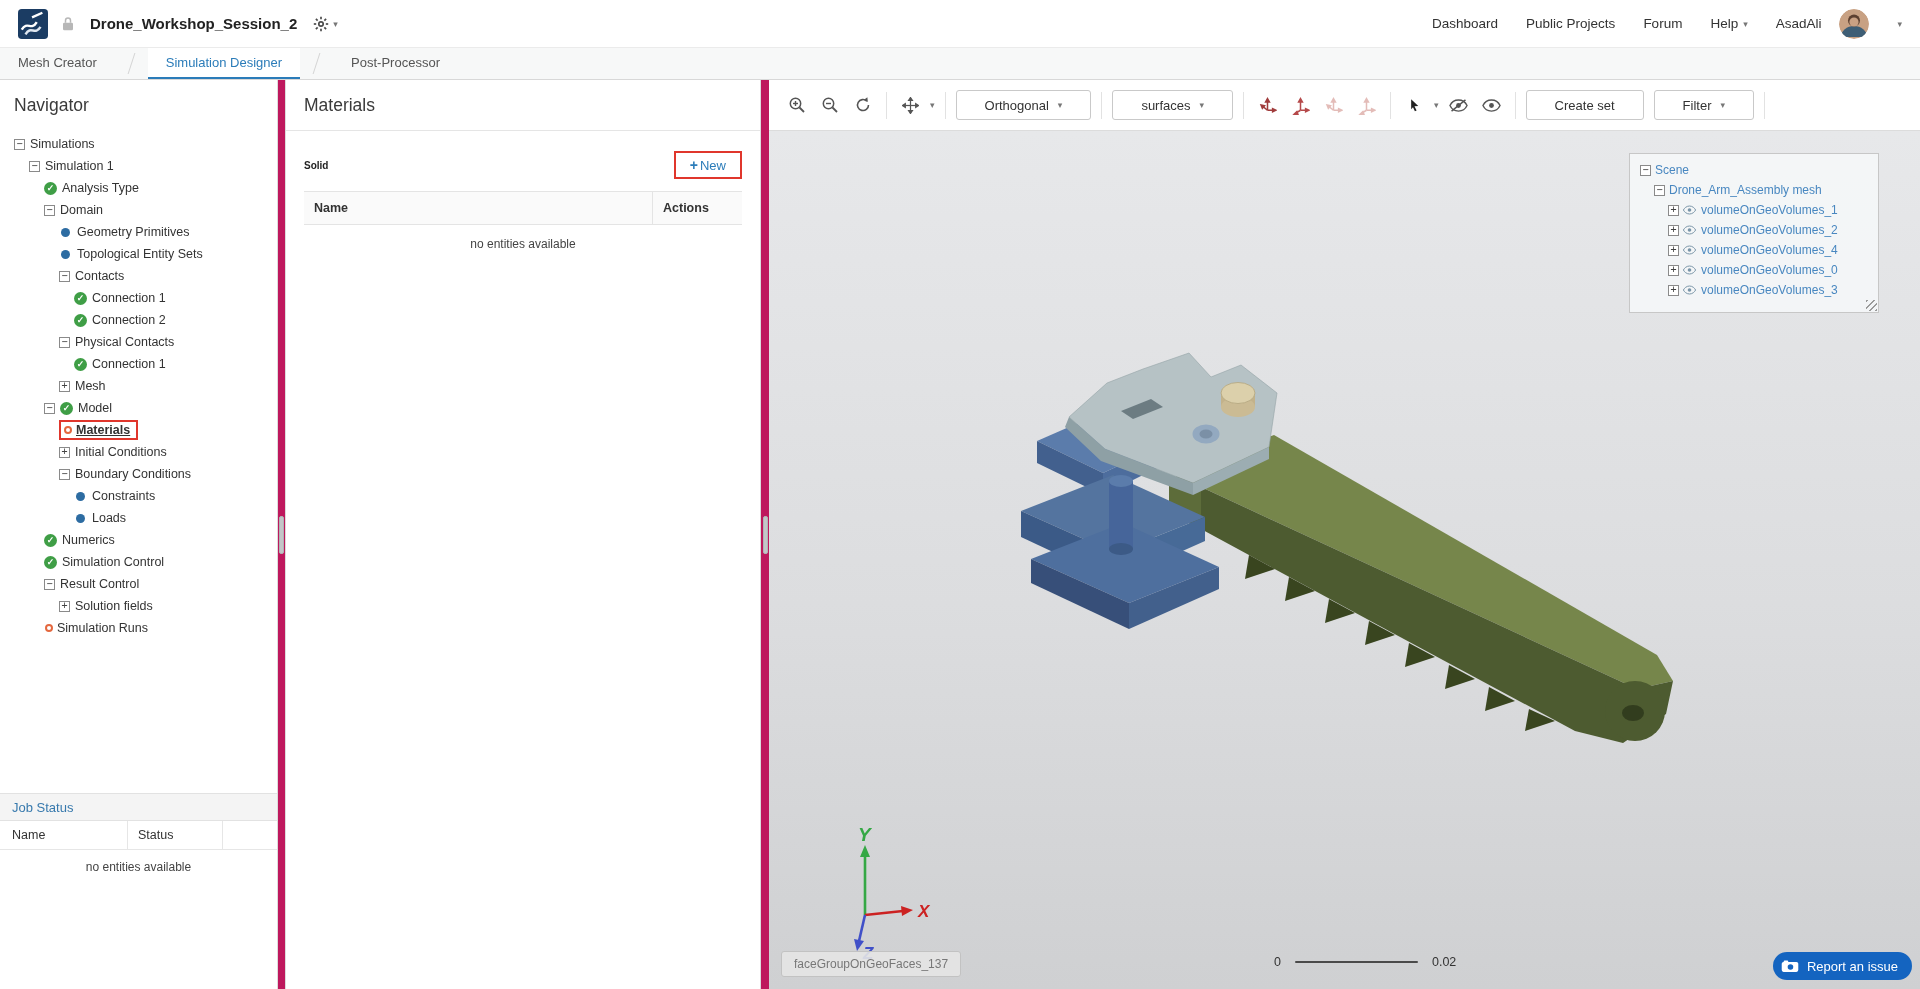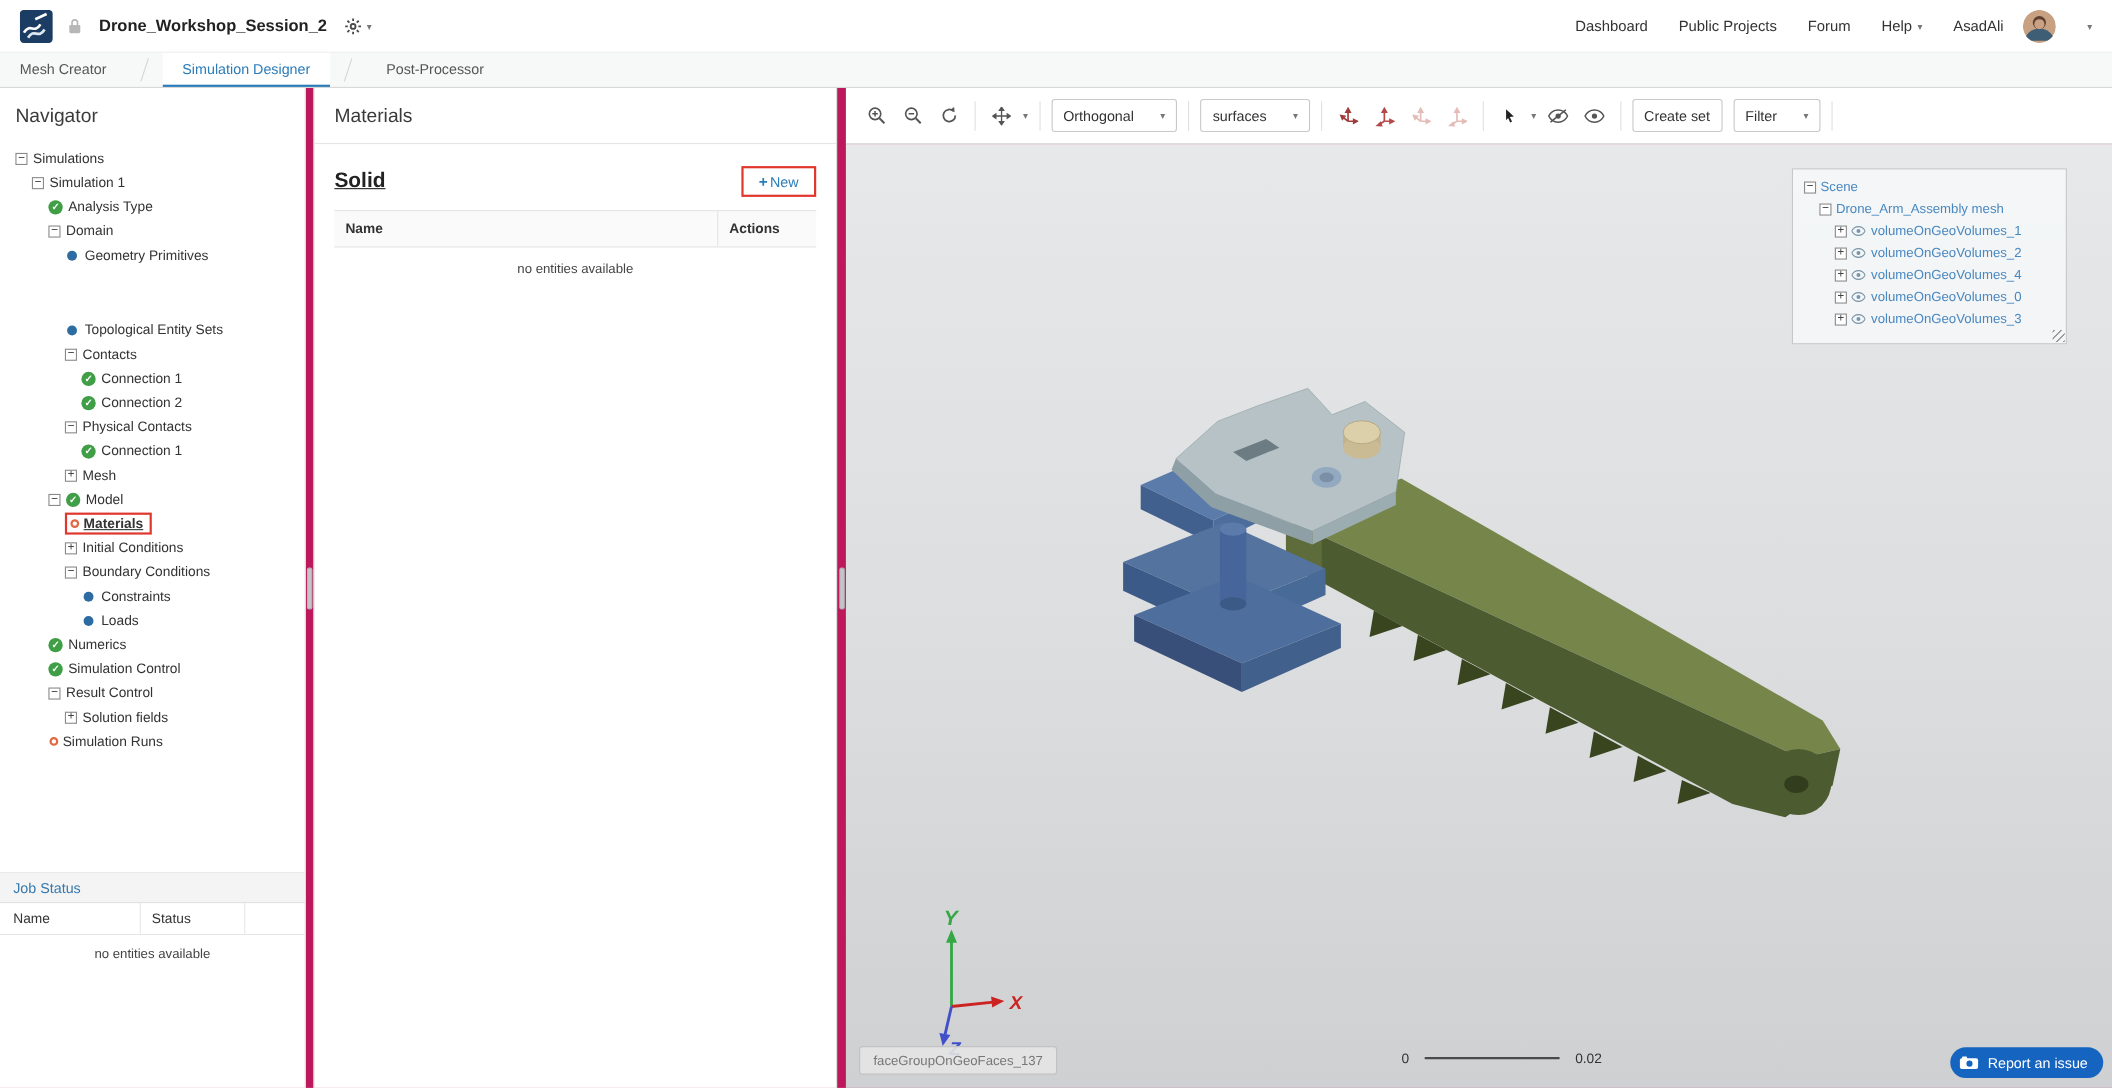--- a/index.html
+++ b/index.html
@@ -49,36 +49,36 @@
   
   .job-status { margin-top:auto; height:196px; border-top:1px solid #e2e2e2; display:flex; flex-direction:column; }
   .js-bar { height:27px; background:#f4f4f4; color:#3779ad; font-size:13px; display:flex; align-items:center; padding:0 12px; border-bottom:1px solid #e2e2e2; flex:none; }
   .js-head { height:29px; display:flex; align-items:center; font-size:12.5px; color:#333; border-bottom:1px solid #e6e6e6; flex:none; }
   .js-head .c1 { flex:1; padding-left:12px; }
   .js-head .c2 { width:95px; border-left:1px solid #e6e6e6; padding-left:10px; align-self:stretch; display:flex; align-items:center; }
   .js-head .c3 { width:55px; border-left:1px solid #e6e6e6; align-self:stretch; }
   .js-empty { text-align:center; font-size:12px; color:#444; padding-top:10px; }
   
   .solid-row { display:flex; align-items:center; justify-content:space-between; padding:20px 18px 12px; }
-  .solid-title { font-size:19px; font-weight:bold; color:#222;text-decoration:underline; }
+  .solid-title { font-size:10px; font-weight:bold; color:#222; }
   .red-box { border:2px solid #e0362c; padding:3px 8px; display:inline-flex; }
   .new-btn { background:none; border:none; color:#2b7cb9; font-size:13px; font-family:inherit; display:flex; align-items:center; gap:2px; cursor:pointer; }
   .new-btn .plus { font-weight:bold; font-size:14px; }
   .m-table { margin:0 18px; }
   .tbl-head { display:flex; align-items:center; height:34px; background:#fafafa; border-top:1px solid #e4e4e4; border-bottom:1px solid #e4e4e4; font-size:12.5px; font-weight:bold; color:#333; }
   .tbl-head .c1 { flex:1; padding-left:10px; }
   .tbl-head .c2 { width:90px; border-left:1px solid #e4e4e4; padding-left:10px; align-self:stretch; display:flex; align-items:center; }
   .tbl-empty { text-align:center; font-size:12px; color:#444; padding:12px 0; }
   
   .viewport { flex:1; display:flex; flex-direction:column; min-width:0; }
   .vtoolbar { height:51px; background:#fff; border-bottom:1px solid #dcdcdc; display:flex; align-items:center; gap:10px; padding:0 14px; flex:none; }
   .tb-group { display:flex; align-items:center; gap:6px; }
   .icon-btn { width:27px; height:27px; display:flex; align-items:center; justify-content:center; cursor:pointer; border-radius:3px; }
   .sep { width:1px; height:27px; background:#e2e2e2; flex:none; }
-  .tb-dd { border:1px solid #c9c9c9; border-radius:3px; height:30px; padding:0 10px; font-size:13px; color:#333; background:#fff; display:flex; align-items:center; gap:24px; cursor:pointer; font-family:inherit; }
+  .tb-dd { border:1px solid #c9c9c9; border-radius:3px; height:30px; padding:0 28px; font-size:13px; color:#333; background:#fff; display:flex; align-items:center; gap:9px; cursor:pointer; font-family:inherit; }
   .dim { opacity:.5; }
   .canvas { position:relative; flex:1; background:linear-gradient(180deg,#e7e8ea 0%,#dcdddf 55%,#cfd0d2 100%); overflow:hidden; }
   .model-svg { position:absolute; left:0; top:0; }
   
   .scene-overlay { position:absolute; top:22px; right:41px; width:250px; background:rgba(244,246,247,.93); border:1px solid #c7c7c7; padding:6px 4px 12px; }
   .sc-row { display:flex; align-items:center; height:20px; font-size:12px; color:#4887c0; white-space:nowrap; cursor:pointer; }
   .sc-row .expander { margin-right:4px; }
   .sc-eye { display:inline-flex; margin-right:5px; }
   .ov-resize { position:absolute; right:1px; bottom:1px; width:11px; height:11px; cursor:nwse-resize;
     background:repeating-linear-gradient(315deg,#9a9a9a 0 1.5px,transparent 1.5px 4.5px); }
@@ -182,21 +182,21 @@
           <span class="row-core">
             <span class="lbl">Domain</span>
           </span>
         </div>
         <div class="tree-row" style="padding-left: 53px;">
           <span class="row-core">
             <span class="st st-dot"></span>
             <span class="lbl">Geometry Primitives</span>
           </span>
         </div>
-        <div class="tree-row" style="padding-left: 53px; margin-top: 46px;">
+        <div class="tree-row" style="padding-left: 53px;">
           <span class="row-core">
             <span class="st st-dot"></span>
             <span class="lbl">Topological Entity Sets</span>
           </span>
         </div>
         <div class="tree-row" style="padding-left: 53px;">
           <span class="expander">−</span>
           <span class="row-core">
             <span class="lbl">Contacts</span>
           </span>

